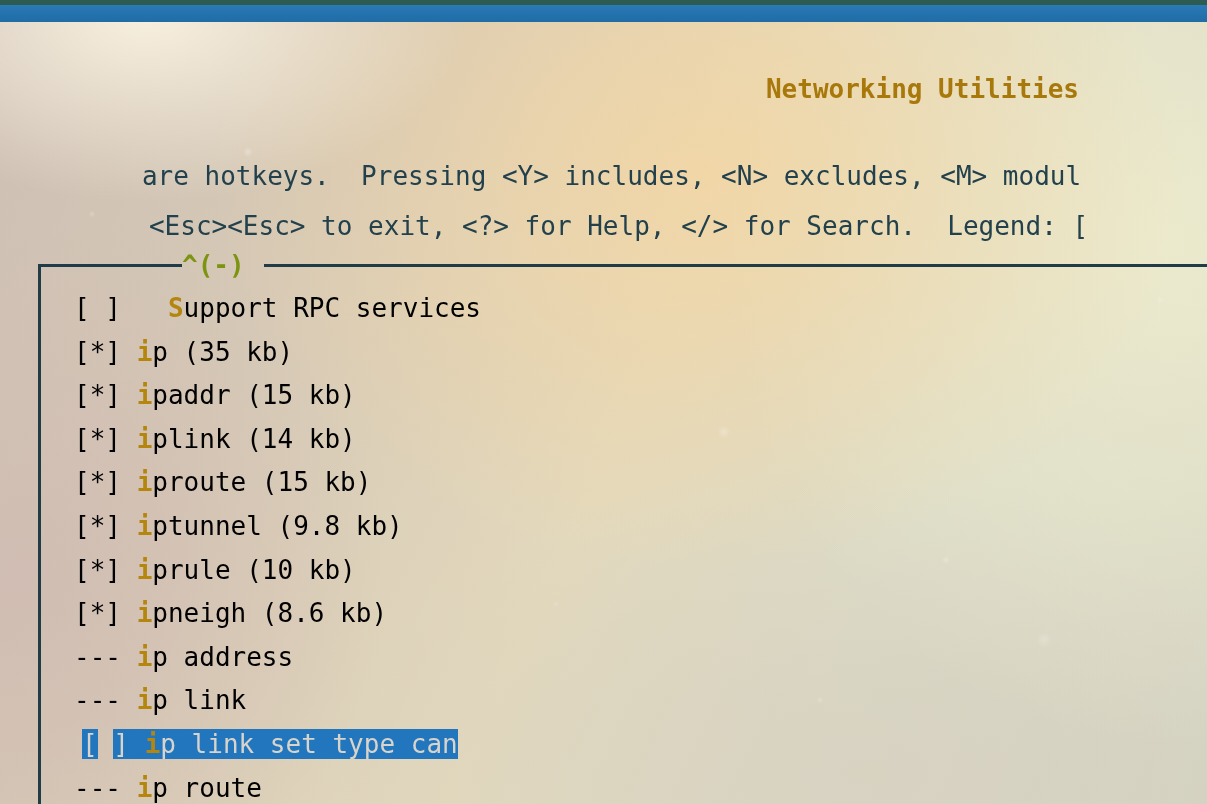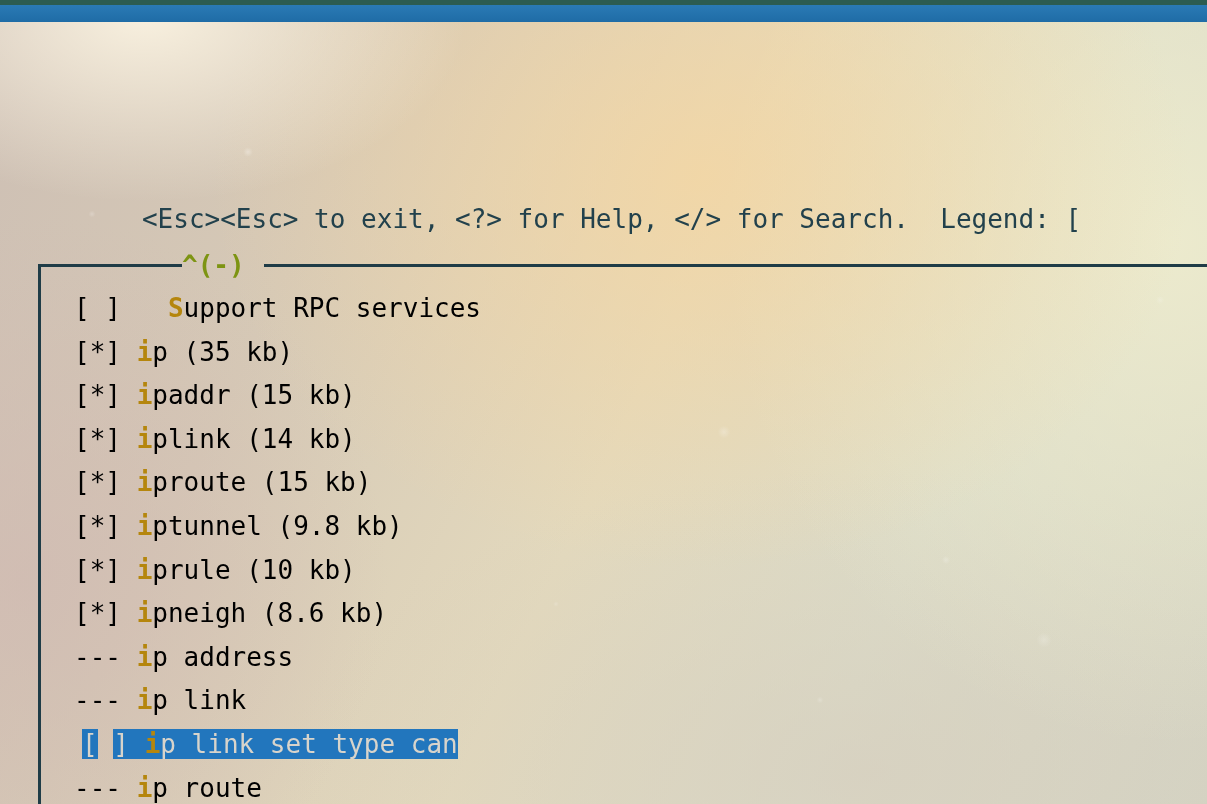--- a/index.html
+++ b/index.html
@@ -117,23 +117,29 @@
 <div id="screen">
 
   <div id="bokeh"></div>
 
   <div id="titlebar-accent"></div>
   <div id="titlebar"></div>
 
   <div id="term">
 
     
+    <div class="row" style="top:2px; left:672px;">
+      <span class="title">Networking Utilities</span>
+    </div>
 
     
-    <div class="row pad" style="top:132px;">
+    <div class="row pad" style="top:89px;">
+      <span>are hotkeys.  Pressing &lt;Y&gt; includes, &lt;N&gt; excludes, &lt;M&gt; modul</span>
+    </div>
+    <div class="row pad" style="top:139px;margin-left:7px;">
       <span>&lt;Esc&gt;&lt;Esc&gt; to exit, &lt;?&gt; for Help, &lt;/&gt; for Search.  Legend: [</span>
     </div>
 
   </div>
 
   <div id="box-top-left"></div>
   <div id="box-top-right"></div>
   <div id="box-left"></div>
   <div id="box-scrollmark">^(-)</div>
 

